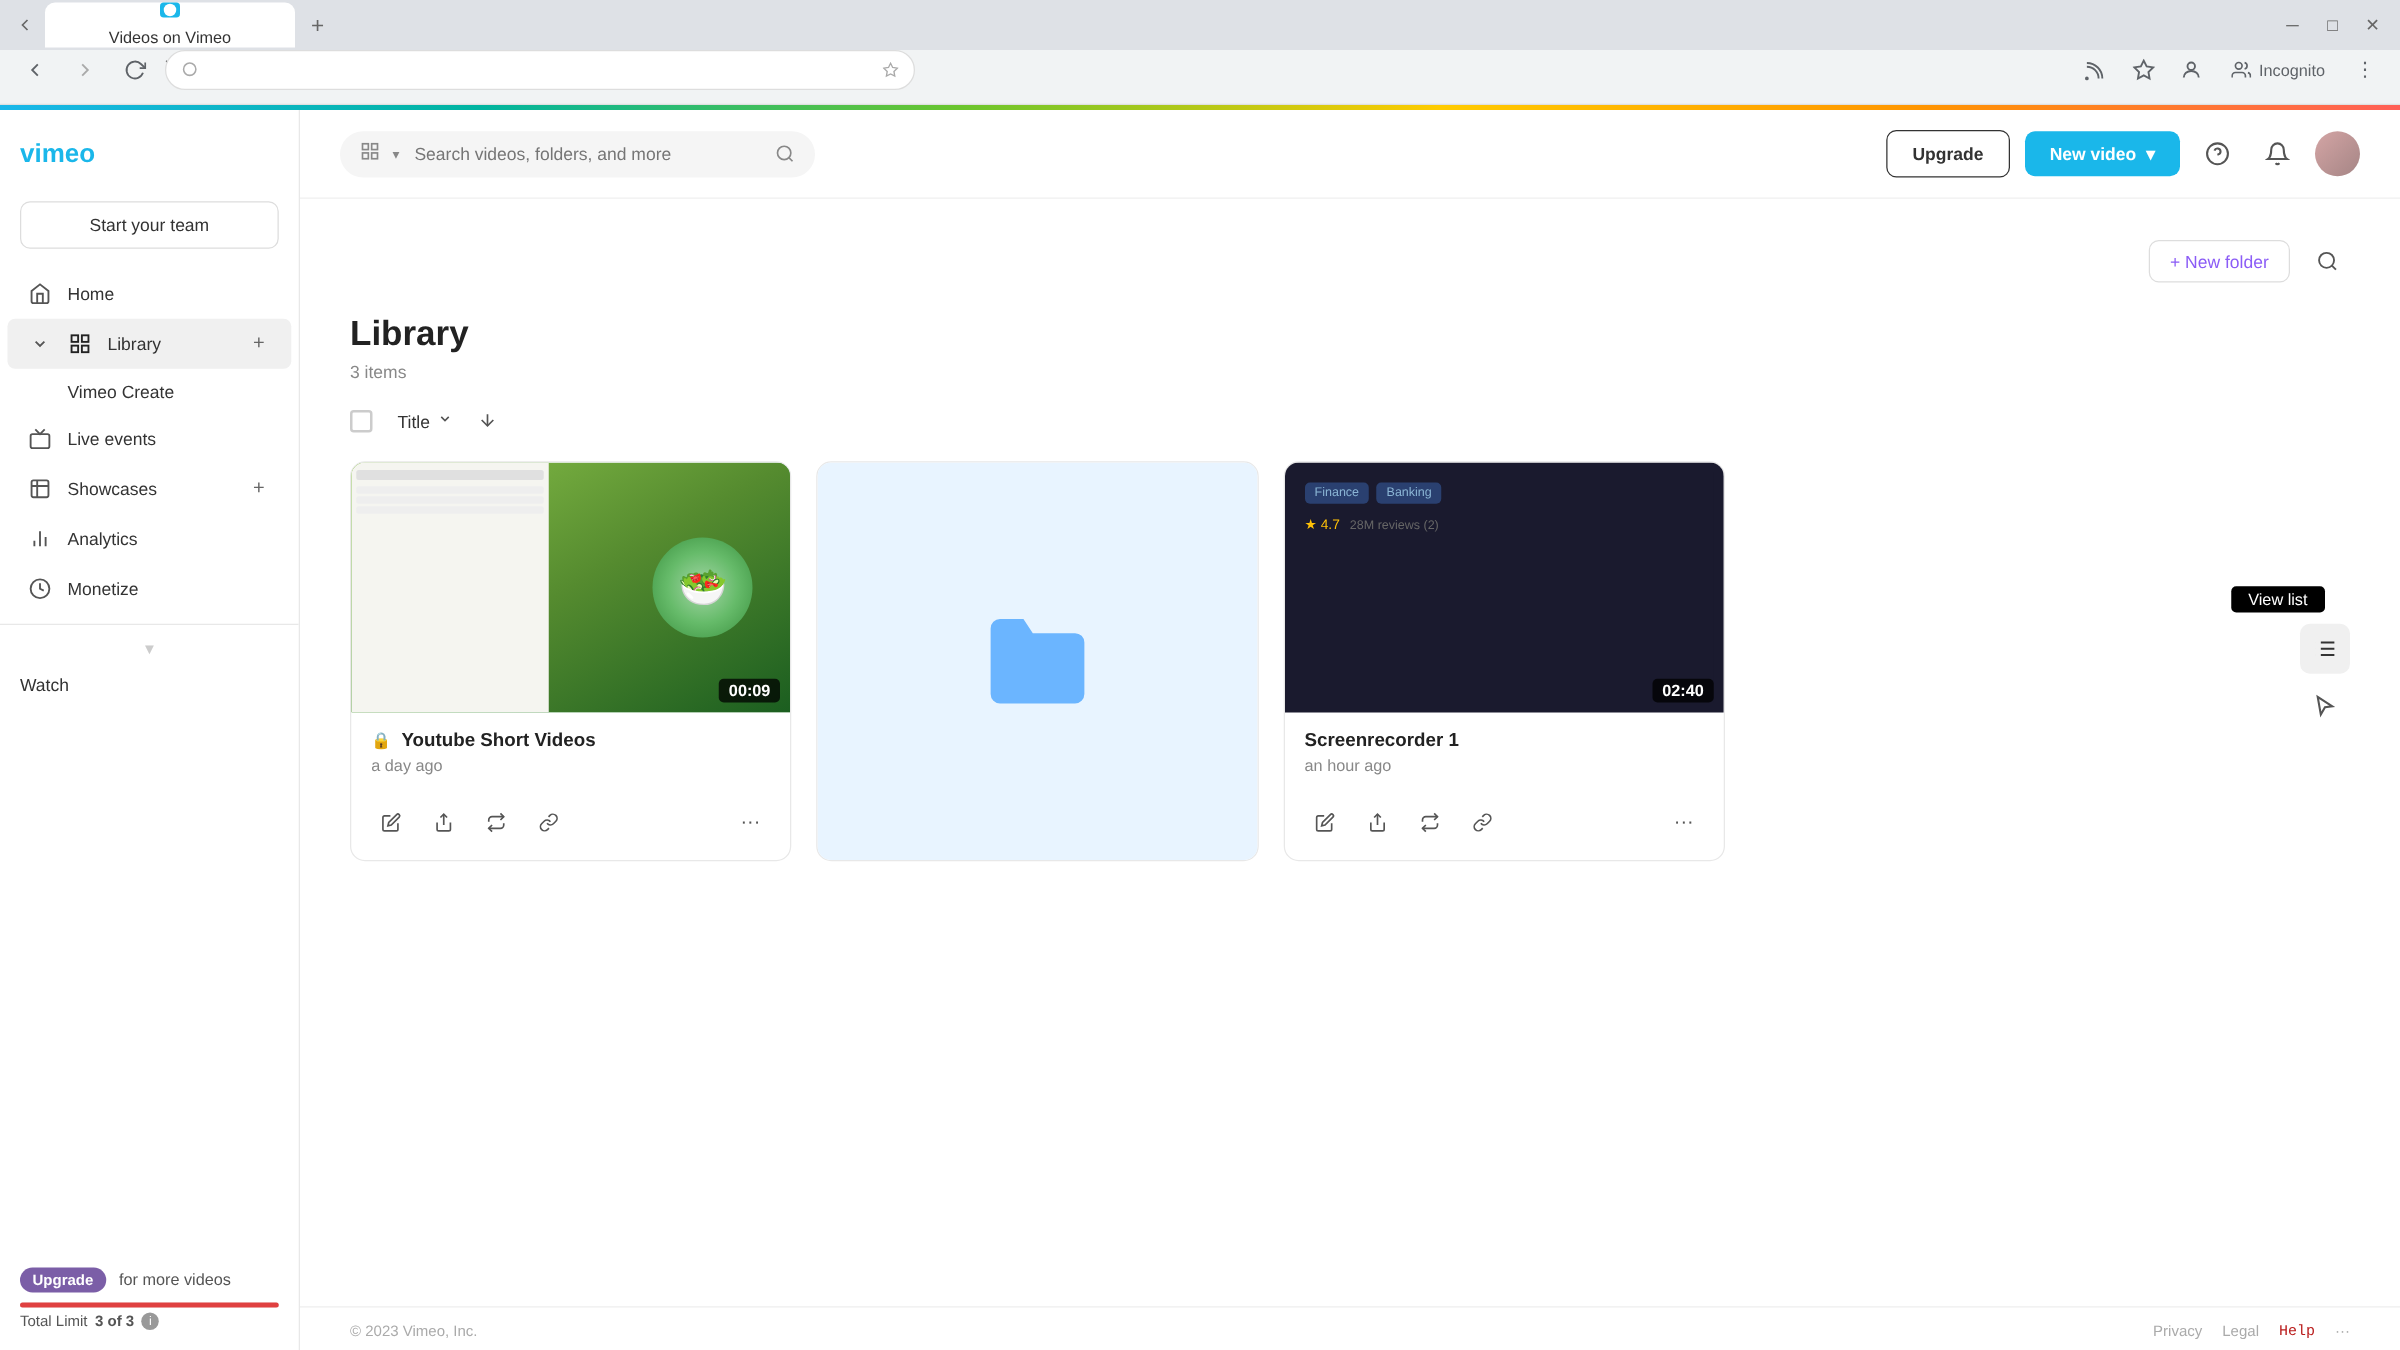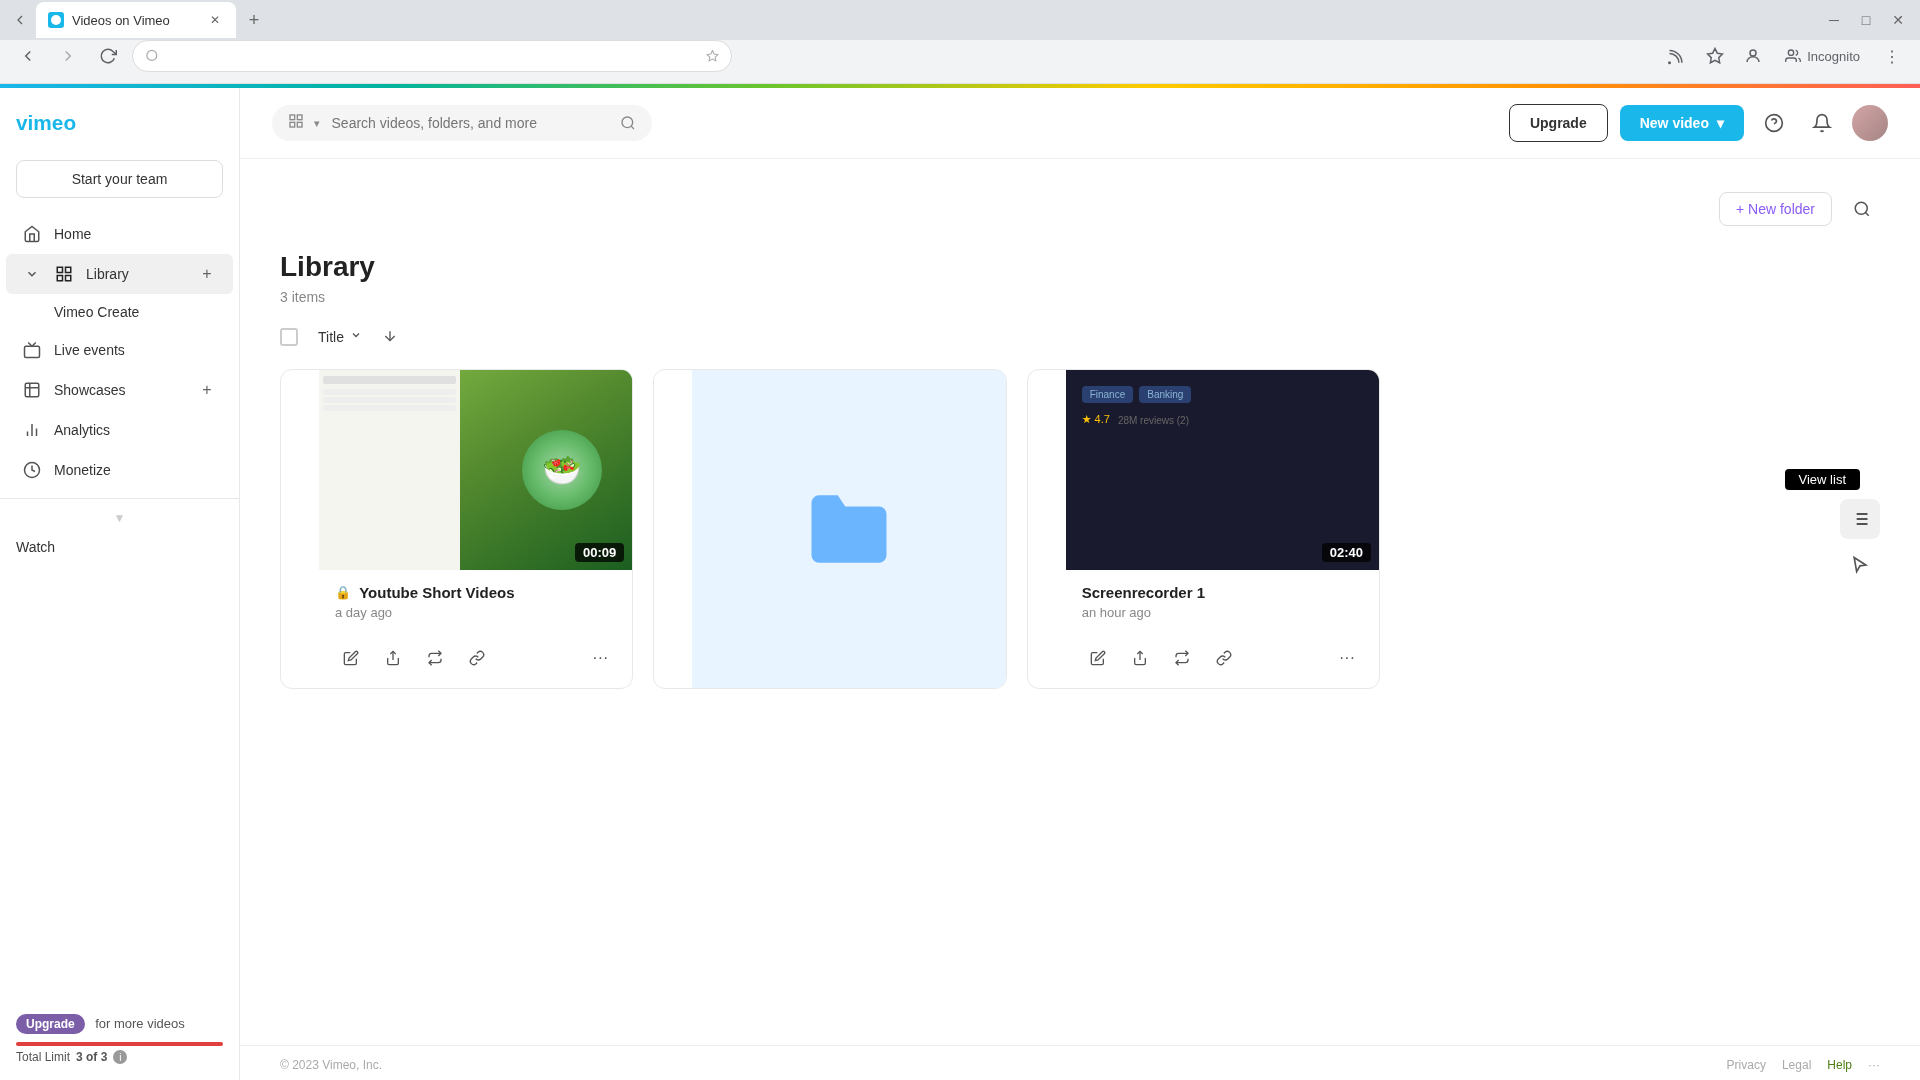--- a/index.html
+++ b/index.html
@@ -2,21 +2,21 @@
 <html><head>
   <meta charset="utf-8">
   <style>
     * { box-sizing: border-box; margin: 0; padding: 0; }
     body { font-family: -apple-system, BlinkMacSystemFont, 'Segoe UI', sans-serif; background: #fff; width: 1920px; height: 1080px; overflow: hidden; }
 
     
     .browser-chrome { background: #f1f3f4; width: 100%; }
     .browser-tabs { display: flex; align-items: center; height: 40px; background: #dee1e6; padding: 0 8px; gap: 4px; }
     .tab-back-btn { width: 24px; height: 24px; display: flex; align-items: center; justify-content: center; cursor: pointer; border-radius: 4px; }
-    .tab-active { background: #fff; border-radius: 8px 8px 0 0; display: flex; align-items: center; padding: 0 12px; height: 36px; gap: 8px; min-width: 200px; }
+    .tab-active { background: #fff; border-radius: 8px 8px 0 0; display: flex; align-items: center; padding: 0 12px; height: 36px; gap: 8px; min-width: 200px; flex-direction: column; }
     .tab-favicon { width: 16px; height: 16px; background: #1ab7ea; border-radius: 3px; display: flex; align-items: center; justify-content: center; }
     .tab-title { font-size: 13px; color: #333; flex: 1; }
     .tab-close { width: 18px; height: 18px; display: flex; align-items: center; justify-content: center; border-radius: 50%; cursor: pointer; font-size: 12px; color: #666; }
     .tab-new { width: 28px; height: 28px; display: flex; align-items: center; justify-content: center; cursor: pointer; font-size: 18px; color: #666; }
     .window-controls { margin-left: auto; display: flex; gap: 4px; }
     .win-btn { width: 28px; height: 28px; display: flex; align-items: center; justify-content: center; cursor: pointer; border-radius: 4px; font-size: 14px; color: #666; }
 
     .browser-toolbar { display: flex; align-items: flex-start; height: 44px; padding: 0 12px; gap: 8px; background: #f1f3f4; border-bottom: 1px solid #e0e0e0; }
     .nav-btn { width: 32px; height: 32px; display: flex; align-items: center; justify-content: center; cursor: pointer; border-radius: 50%; font-size: 16px; color: #5f6368; }
     .address-bar { flex: 1; max-width: 600px; height: 32px; background: #fff; border: 1px solid #ddd; border-radius: 16px; display: flex; align-items: center; padding: 0 12px; gap: 8px; }
@@ -81,21 +81,21 @@
     .list-controls { display: flex; align-items: center; gap: 12px; margin-bottom: 20px; }
     .select-all-checkbox { width: 18px; height: 18px; border: 2px solid #ccc; border-radius: 3px; cursor: pointer; }
     .sort-btn { display: flex; align-items: flex-start; gap: 6px; font-size: 14px; color: #333; cursor: pointer; padding: 4px 8px; border-radius: 4px; }
     .sort-direction { font-size: 14px; color: #666; cursor: pointer; }
 
     
     .view-list-tooltip { position: absolute; top: 310px; right: 60px; background: #000000; color: #fff; padding: 3px 14px; border-radius: 4px; font-size: 13px; z-index: 10; }
 
     
     .grid { display: grid; grid-template-columns: repeat(3, 1fr); gap: 20px; max-width: 1100px; }
-    .grid-item { border: 1px solid #e8e8e8; border-radius: 12px; overflow: hidden; background: #fff; cursor: pointer; padding-left: 38px; }
+    .grid-item { border: 1px solid #e8e8e8; border-radius: 12px; overflow: hidden; background: #fff; cursor: pointer; }
     .thumb { position: relative; height: 200px; background: #f0f0f0; overflow: hidden; }
     .thumb-duration { position: absolute; bottom: 8px; right: 8px; background: rgba(0,0,0,0.75); color: #fff; padding: 2px 8px; border-radius: 4px; font-size: 13px; font-weight: 600; }
     .thumb-folder { display: flex; align-items: center; justify-content: center; height: 100%; background: #f0f7ff; }
 
     .card-body { padding: 14px 16px; }
     .card-title { font-size: 15px; font-weight: 600; color: #222; margin-bottom: 4px; display: flex; align-items: center; gap: 8px; }
     .lock-icon { font-size: 13px; color: #555; }
     .card-meta { font-size: 13px; color: #888; }
     .card-actions { display: flex; align-items: center; padding: 8px 16px 14px; gap: 10px; }
     .card-action-btn { width: 32px; height: 32px; display: flex; align-items: center; justify-content: center; cursor: pointer; border-radius: 6px; color: #555; font-size: 16px; }
@@ -530,19 +530,19 @@
         </div>
       </div>
 
     </div>
 
     <footer>
       <span>© 2023 Vimeo, Inc.</span>
       <div style="display:flex;gap:16px;">
         <a href="#" style="color:#aaa;text-decoration:none;">Privacy</a>
         <a href="#" style="color:#aaa;text-decoration:none;">Legal</a>
-        <a href="#" style="color:#4d7c0f;text-decoration:none;">Help</a>
+        <a href="#" style="color:#b91c1c;text-decoration:none;font-family:Liberation Mono, monospace;">Help</a>
         <span style="cursor:pointer;">···</span>
       </div>
     </footer>
   </div>
 
 </div>
 
 </body></html>

